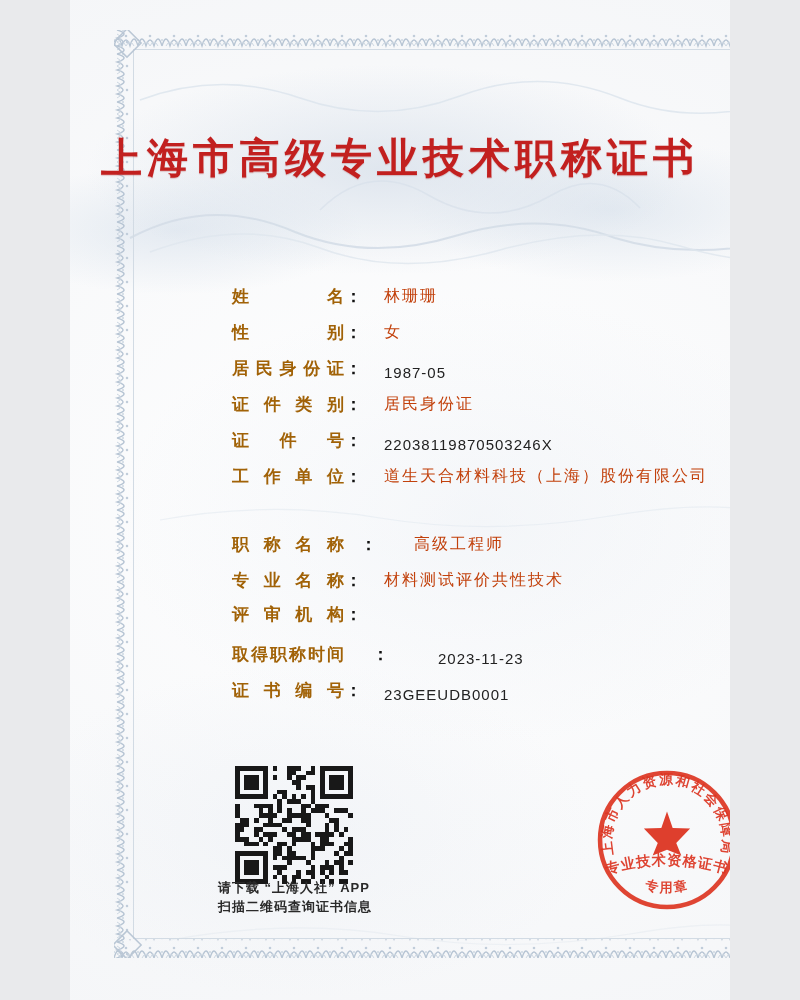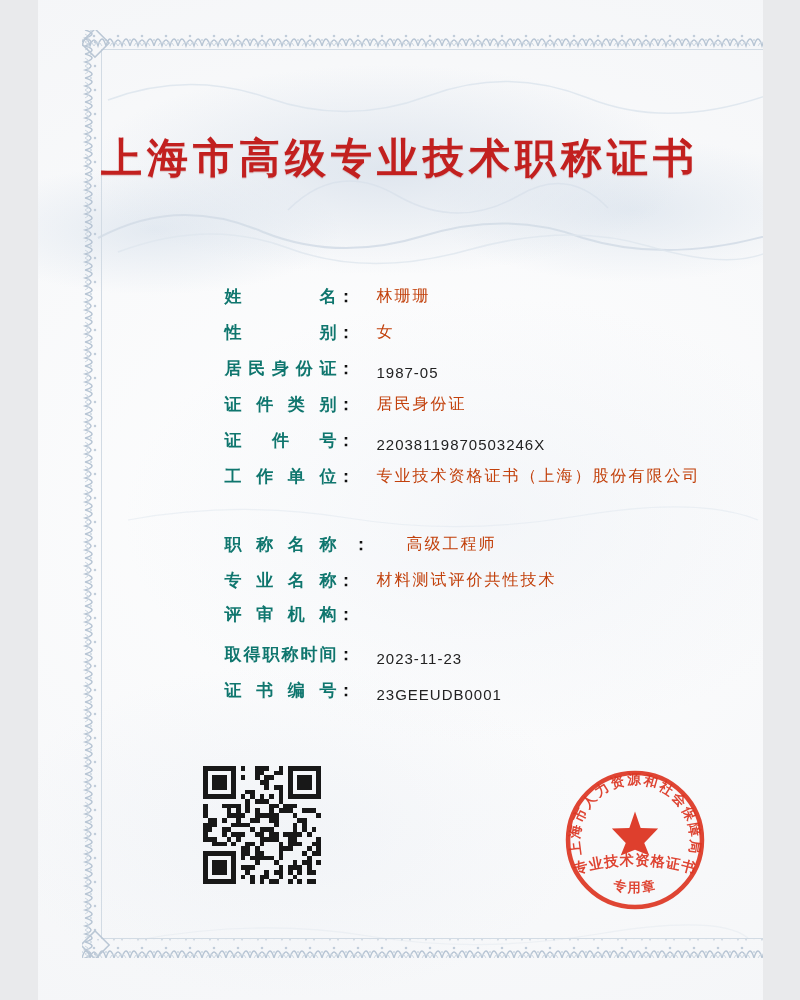--- a/index.html
+++ b/index.html
@@ -1,18 +1,18 @@
 <!DOCTYPE html>
 <html><head>
 <meta charset="utf-8">
 <style>
   html,body{margin:0;padding:0;background:#e9eaec;}
   .page{
     position:relative;
-    width:725px;height:1000px;
+    width:660px;height:1000px;
     margin:0 auto;
     background:#f5f6f8;
     overflow:hidden;
     font-family:"Liberation Sans", sans-serif;
   }
   
   .wash{
     position:absolute;inset:0;
     background:
       radial-gradient(ellipse 430px 150px at 48% 17%, rgba(206,217,230,.60), rgba(206,217,230,0) 70%),
@@ -29,27 +29,26 @@
     text-align:center;
     font-size:41px;font-weight:800;letter-spacing:5px;
     color:#c2201f;
     text-shadow:0 1px 1px rgba(160,30,30,.25);
     white-space:nowrap;
   }
   .fields{position:absolute;left:162px;top:278px;width:520px;}
   .row{display:flex;align-items:center;height:36px;color:#151515;}
   .row.multi{align-items:flex-end;height:auto;}
   .gap1{margin-top:32px;gap:15px;}
-  .gap2{margin-top:10px;}
+  .gap2{margin-top:10px;gap:27px;}
   .lab{
     display:inline-block;width:112px;
     font-weight:700;font-size:17px;
     text-align:justify;text-align-last:justify;
-    color:#0f766e;
-    margin-left:25px;
+    color:#a16207;
   }
   .colon{font-weight:700;font-size:17px;margin-left:1px;color:#111;}
   .val{margin-left:22px;}
   .kai{
     font-family:"DejaVu Serif", serif;
     font-size:16px;letter-spacing:2px;color:#c2410c;
   }
   .num{
     font-family:"Liberation Sans", sans-serif;
     font-size:15px;letter-spacing:1px;color:#222;font-weight:500;margin-top:9px;
@@ -139,21 +138,21 @@
       <span class="val kai">居民身份证</span>
     </div>
     <div class="row">
       <span class="lab">证件号</span>
         <span class="colon">：</span>
       <span class="val num">22038119870503246X</span>
     </div>
     <div class="row">
       <span class="lab">工作单位</span>
         <span class="colon">：</span>
-      <span class="val kai">专业技术资格证书（上海）股份有限公司</span>
+      <span class="val kai">道生天合材料科技（上海）股份有限公司</span>
     </div>
 
     <div class="row gap1">
       <span class="lab">职称名称</span>
         <span class="colon">：</span>
       <span class="val kai">高级工程师</span>
     </div>
     <div class="row">
       <span class="lab">专业名称</span>
         <span class="colon">：</span>
@@ -468,20 +467,24 @@
         <rect x="10" y="24" width="1" height="1" fill="#181818"></rect>
         <rect x="12" y="24" width="1" height="1" fill="#181818"></rect>
         <rect x="14" y="24" width="1" height="1" fill="#181818"></rect>
         <rect x="15" y="24" width="1" height="1" fill="#181818"></rect>
         <rect x="18" y="24" width="1" height="1" fill="#181818"></rect>
         <rect x="20" y="24" width="1" height="1" fill="#181818"></rect>
         <rect x="22" y="24" width="1" height="1" fill="#181818"></rect>
         <rect x="23" y="24" width="1" height="1" fill="#181818"></rect>
       </svg>
   </div>
+  <div class="qr-caption">
+    <div>请下载 “上海人社” APP</div>
+    <div>扫描二维码查询证书信息</div>
+  </div>
 
   <div class="seal">
     <svg width="142" height="142" viewBox="0 0 140 140">
       <defs>
         <path id="ringPath" d="M 21.4 95.8 A 55 55 0 1 1 118.6 95.8" fill="none"></path>
         <path id="midPath" d="M 12 103 Q 70 86 128 103" fill="none"></path>
         <path id="botPath" d="M 45 117 Q 70 126 95 117" fill="none"></path>
       </defs>
       <circle cx="70" cy="70" r="66" fill="none" stroke="#dc3522" stroke-width="4.5" opacity="0.92"></circle>
       <polygon points="70,42 75.6,58.2 92.8,58.6 79.1,73 84.1,85.4 70,79.6 55.9,85.4 60.9,73 47.2,58.6 64.4,58.2" fill="#dc3522" opacity="0.95"></polygon>

